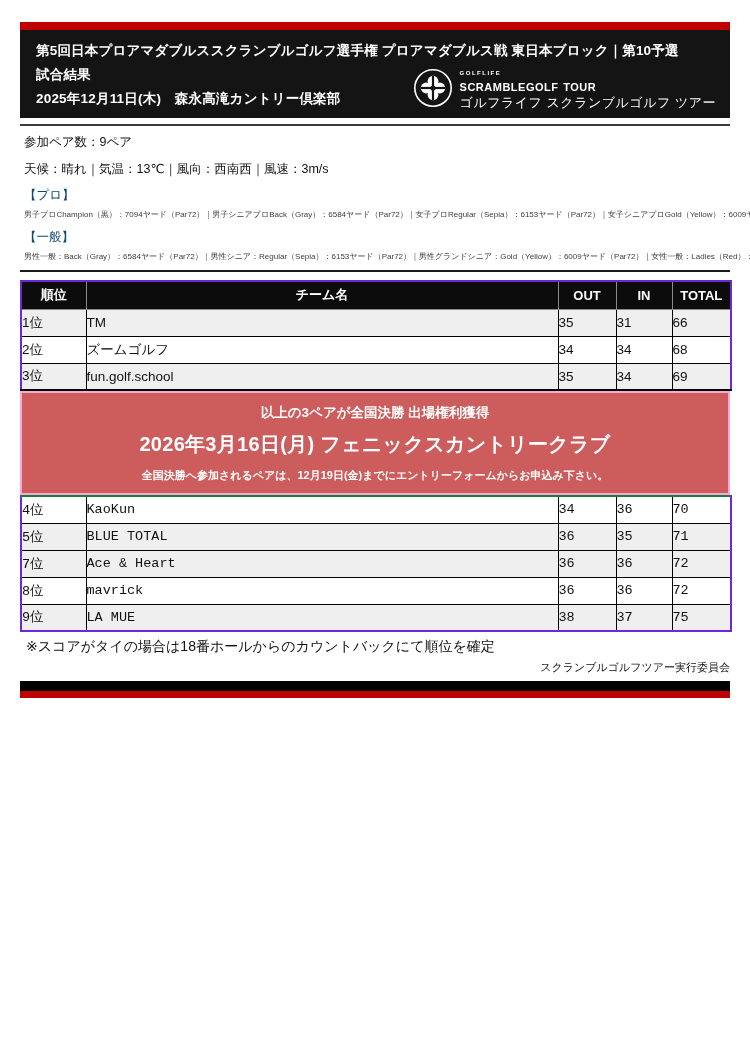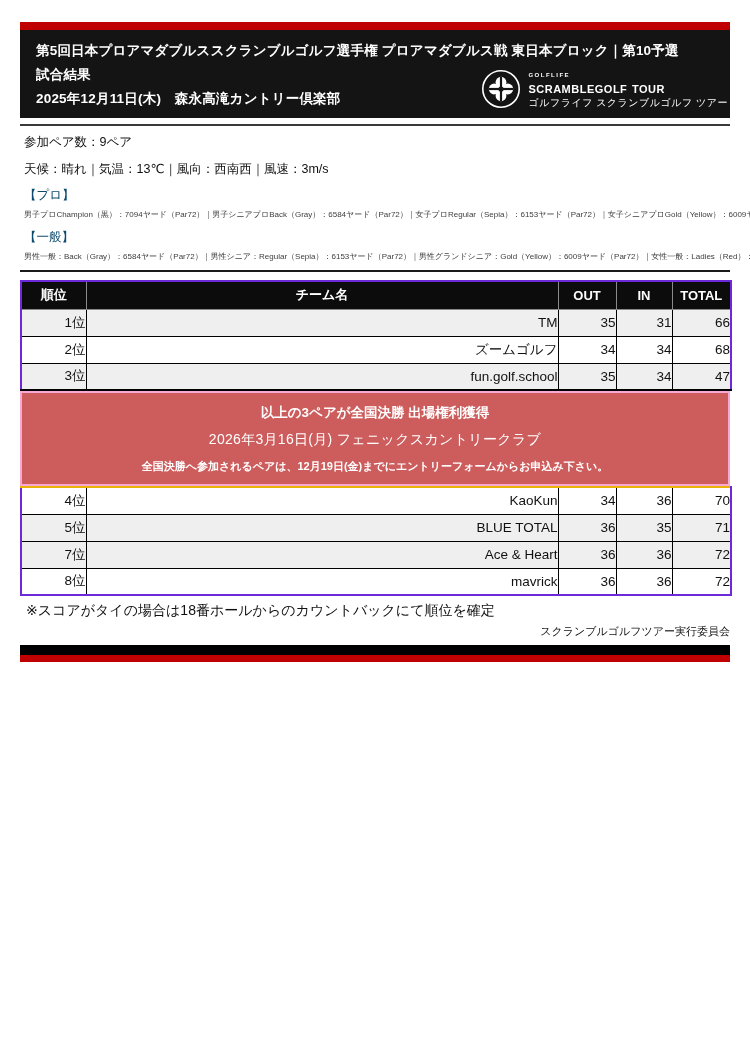--- a/index.html
+++ b/index.html
@@ -9,57 +9,57 @@
     font-family:"Liberation Sans","DejaVu Sans",sans-serif;
     color:#1a1a1a; position:relative; overflow:hidden;
   }
   .content { margin:0 20px; }
 
   
   .header-box { margin-top:22px; }
   .header-red-bar { height:8px; background:#c00000; }
   .header-black { background:#141414; position:relative; padding:9px 16px 10px; height:88px; }
   .title-line { color:#ffffff; font-weight:bold; font-size:13.5px; line-height:24px; letter-spacing:.2px; white-space:nowrap; }
-  .logo { position:absolute; right:2px; bottom:9px; display:flex; align-items:center; gap:7px; }
+  .logo { position:absolute; right:14px; bottom:9px; display:flex; align-items:center; gap:7px; }
   .logo-emblem { width:40px; height:40px; }
   .logo-text { color:#ffffff; line-height:1; }
   .logo-brand-small { font-size:8.5px; font-weight:bold; letter-spacing:1.5px; font-variant:small-caps; text-transform:lowercase; }
   .logo-brand-large { font-size:15px; font-weight:bold; letter-spacing:.5px; font-variant:small-caps; text-transform:lowercase; margin-top:2px; }
-  .logo-brand-jp { font-size:10px; margin-top:3px; letter-spacing:.5px; }
+  .logo-brand-jp { font-size:13px; margin-top:3px; letter-spacing:.5px; }
 
   
   .rule-thin { border:none; border-top:2px solid #3a3a3a; margin-top:6px; }
   .rule-thick { border:none; border-top:2px solid #1a1a1a; margin-top:8px; }
   .info-line { font-size:12.5px; margin:10px 4px 0; color:#111; }
   .info-line.first { margin-top:8px; }
   .tee-line { font-size:8px; color:#3d3d3d; margin:5px 4px 0; white-space:nowrap; letter-spacing:0; }
   .bracket-label { font-size:12.5px; margin:9px 4px 0; color:#0c4a6e; }
 
   
   table.results { border-collapse:collapse; width:710px; margin-top:8px; border:2px solid #6d28d9; table-layout:fixed; }
   table.results th {
     background:#0c0c0c; color:#ffffff; font-weight:bold; font-size:13px;
     height:28px; border:1px solid #8a8a8a; border-top:none;
   }
   table.results td {
-    font-size:13.5px; height:27px; text-align:right; color:#111;
+    font-size:13.5px; height:27px; text-align:left; color:#111;
     border:1px solid #000; background:#ffffff;margin-left:28px;
   }
   table.results tr.shade td { background:#efefef; }
   .c-rank{width:65px} .c-team{width:472px} .c-out{width:58px} .c-in{width:56px} .c-total{width:59px}
   table.results.top { border-bottom:2px solid #000; }
-  table.results.bottom { border-top:2px solid #eab308; margin-top:0; }
+  table.results.bottom { border-top:2px solid #15803d; margin-top:0;font-family:Liberation Mono, monospace; }
 
   
   .qual-banner {
     background:#cd5c5c; border:2px solid #f9a8d4;
     text-align:center; padding:9px 6px 10px; color:#ffffff;
   }
   .qual-line1 { font-size:13.5px; font-weight:bold; margin-top:2px; }
-  .qual-line2 { font-size:14px; font-weight:normal; margin-top:9px; letter-spacing:.3px; }
+  .qual-line2 { font-size:20px; font-weight:bold; margin-top:9px; letter-spacing:.3px; }
   .qual-line3 { font-size:11px;  font-weight:bold; margin-top:10px; }
 
   
   .tie-note { font-size:14px; margin:6px 0 0 6px; color:#111; }
   .committee { font-size:11px; text-align:right; margin-top:4px; color:#111; }
   .bottom-black-bar { height:10px; background:#000000; margin-top:6px; }
   .bottom-red-bar { height:7px; background:#c00000; }
 </style>
 </head>
 <body>
@@ -132,21 +132,21 @@
         <td>ズームゴルフ</td>
         <td>34</td>
         <td>34</td>
         <td>68</td>
       </tr>
       <tr class="shade">
         <td>3位</td>
         <td>fun.golf.school</td>
         <td>35</td>
         <td>34</td>
-        <td>47</td>
+        <td>69</td>
       </tr>
     </tbody>
   </table>
 
   <div class="qual-banner">
     <div class="qual-line1">以上の3ペアが全国決勝 出場権利獲得</div>
     <div class="qual-line2">2026年3月16日(月) フェニックスカントリークラブ</div>
     <div class="qual-line3">全国決勝へ参加されるペアは、12月19日(金)までにエントリーフォームからお申込み下さい。</div>
   </div>
 
@@ -173,20 +173,27 @@
         <td>36</td>
         <td>72</td>
       </tr>
       <tr>
         <td>8位</td>
         <td>mavrick</td>
         <td>36</td>
         <td>36</td>
         <td>72</td>
       </tr>
+      <tr class="shade">
+        <td>9位</td>
+        <td>LA MUE</td>
+        <td>38</td>
+        <td>37</td>
+        <td>75</td>
+      </tr>
     </tbody>
   </table>
 
   <div class="tie-note">※スコアがタイの場合は18番ホールからのカウントバックにて順位を確定</div>
   <div class="committee">スクランブルゴルフツアー実行委員会</div>
   <div class="bottom-black-bar"></div>
   <div class="bottom-red-bar"></div>
 
 </div>
 

